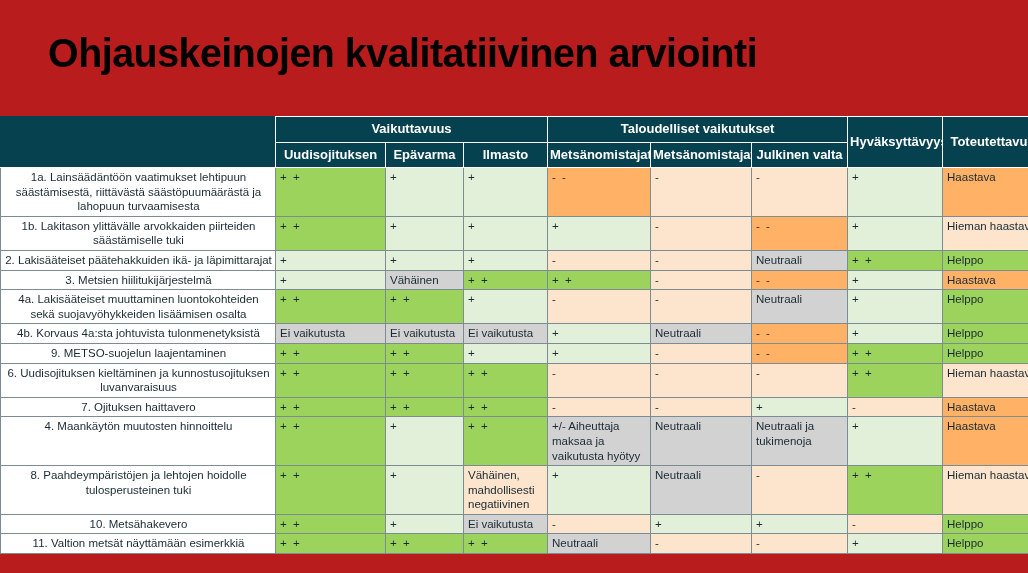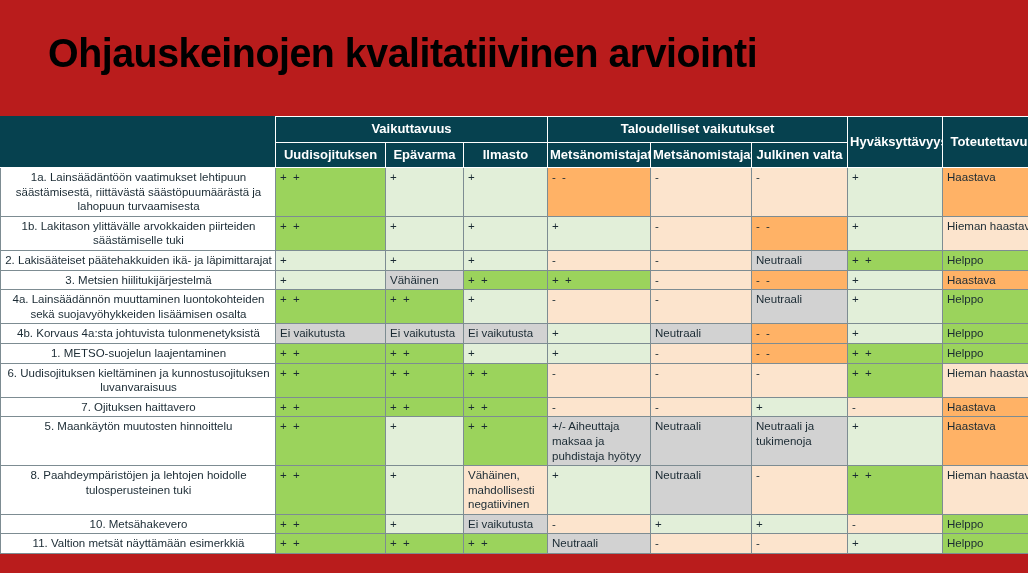--- a/index.html
+++ b/index.html
@@ -165,21 +165,21 @@
             <td class="v-lgreen sym">+</td>
             <td class="v-gray">Vähäinen</td>
             <td class="v-green sym">+ +</td>
             <td class="v-green sym">+ +</td>
             <td class="v-lorange sym">-</td>
             <td class="v-orange sym">- -</td>
             <td class="v-lgreen sym">+</td>
             <td class="v-orange">Haastava</td>
           </tr>
           <tr>
-            <td class="measure">4a. Lainsäädännön muuttaminen luontokohteiden sekä suojavyöhykkeiden lisäämisen osalta</td>
+            <td class="measure">4a. Lakisääteiset muuttaminen luontokohteiden sekä suojavyöhykkeiden lisäämisen osalta</td>
             <td class="v-green sym">+ +</td>
             <td class="v-green sym">+ +</td>
             <td class="v-lgreen sym">+</td>
             <td class="v-lorange sym">-</td>
             <td class="v-lorange sym">-</td>
             <td class="v-gray">Neutraali</td>
             <td class="v-lgreen sym">+</td>
             <td class="v-green">Helppo</td>
           </tr>
           <tr>
@@ -187,21 +187,21 @@
             <td class="v-gray">Ei vaikutusta</td>
             <td class="v-gray">Ei vaikutusta</td>
             <td class="v-gray">Ei vaikutusta</td>
             <td class="v-lgreen sym">+</td>
             <td class="v-gray">Neutraali</td>
             <td class="v-orange sym">- -</td>
             <td class="v-lgreen sym">+</td>
             <td class="v-green">Helppo</td>
           </tr>
           <tr>
-            <td class="measure">1. METSO-suojelun laajentaminen</td>
+            <td class="measure">9. METSO-suojelun laajentaminen</td>
             <td class="v-green sym">+ +</td>
             <td class="v-green sym">+ +</td>
             <td class="v-lgreen sym">+</td>
             <td class="v-lgreen sym">+</td>
             <td class="v-lorange sym">-</td>
             <td class="v-orange sym">- -</td>
             <td class="v-green sym">+ +</td>
             <td class="v-green">Helppo</td>
           </tr>
           <tr>
@@ -220,25 +220,25 @@
             <td class="v-green sym">+ +</td>
             <td class="v-green sym">+ +</td>
             <td class="v-green sym">+ +</td>
             <td class="v-lorange sym">-</td>
             <td class="v-lorange sym">-</td>
             <td class="v-lgreen sym">+</td>
             <td class="v-lorange sym">-</td>
             <td class="v-orange">Haastava</td>
           </tr>
           <tr>
-            <td class="measure">5. Maankäytön muutosten hinnoittelu</td>
-            <td class="v-green sym">+ +</td>
-            <td class="v-lgreen sym">+</td>
-            <td class="v-green sym">+ +</td>
-            <td class="v-gray">+/- Aiheuttaja maksaa ja puhdistaja hyötyy</td>
+            <td class="measure">4. Maankäytön muutosten hinnoittelu</td>
+            <td class="v-green sym">+ +</td>
+            <td class="v-lgreen sym">+</td>
+            <td class="v-green sym">+ +</td>
+            <td class="v-gray">+/- Aiheuttaja maksaa ja vaikutusta hyötyy</td>
             <td class="v-gray">Neutraali</td>
             <td class="v-gray">Neutraali ja tukimenoja</td>
             <td class="v-lgreen sym">+</td>
             <td class="v-orange">Haastava</td>
           </tr>
           <tr>
             <td class="measure">8. Paahdeympäristöjen ja lehtojen hoidolle tulosperusteinen tuki</td>
             <td class="v-green sym">+ +</td>
             <td class="v-lgreen sym">+</td>
             <td class="v-lorange">Vähäinen, mahdollisesti negatiivinen</td>

